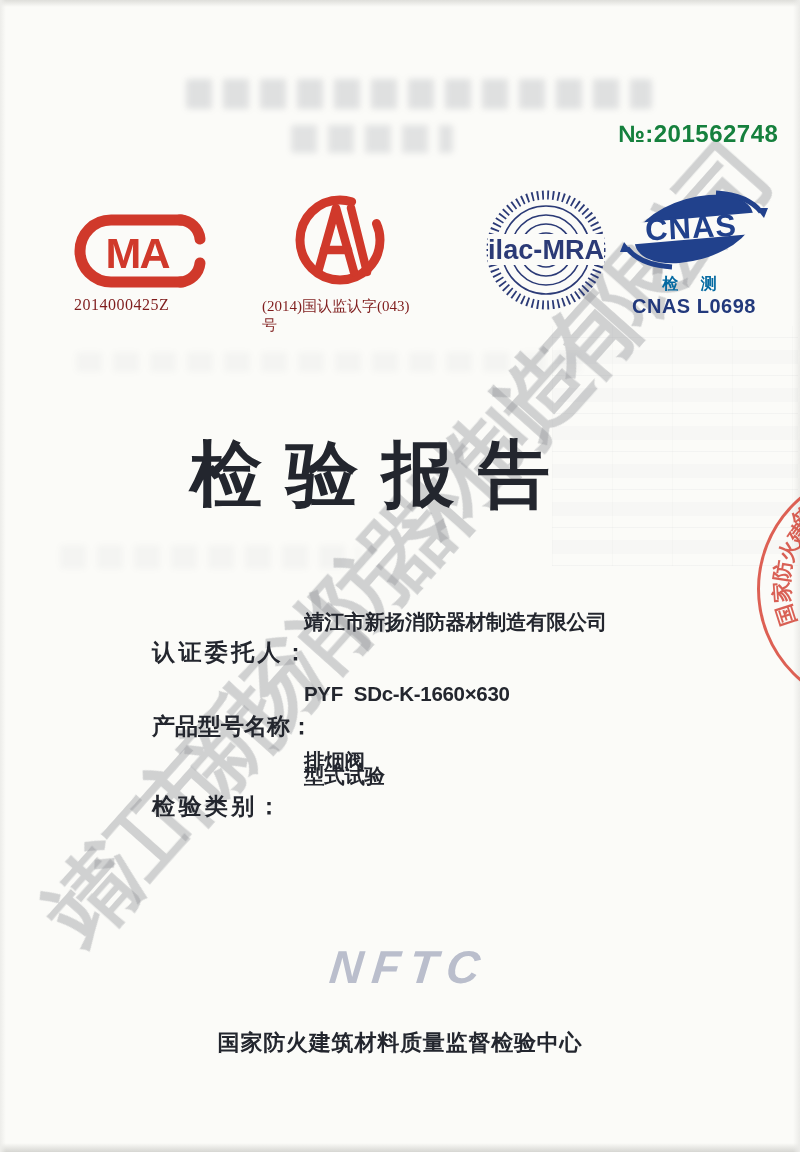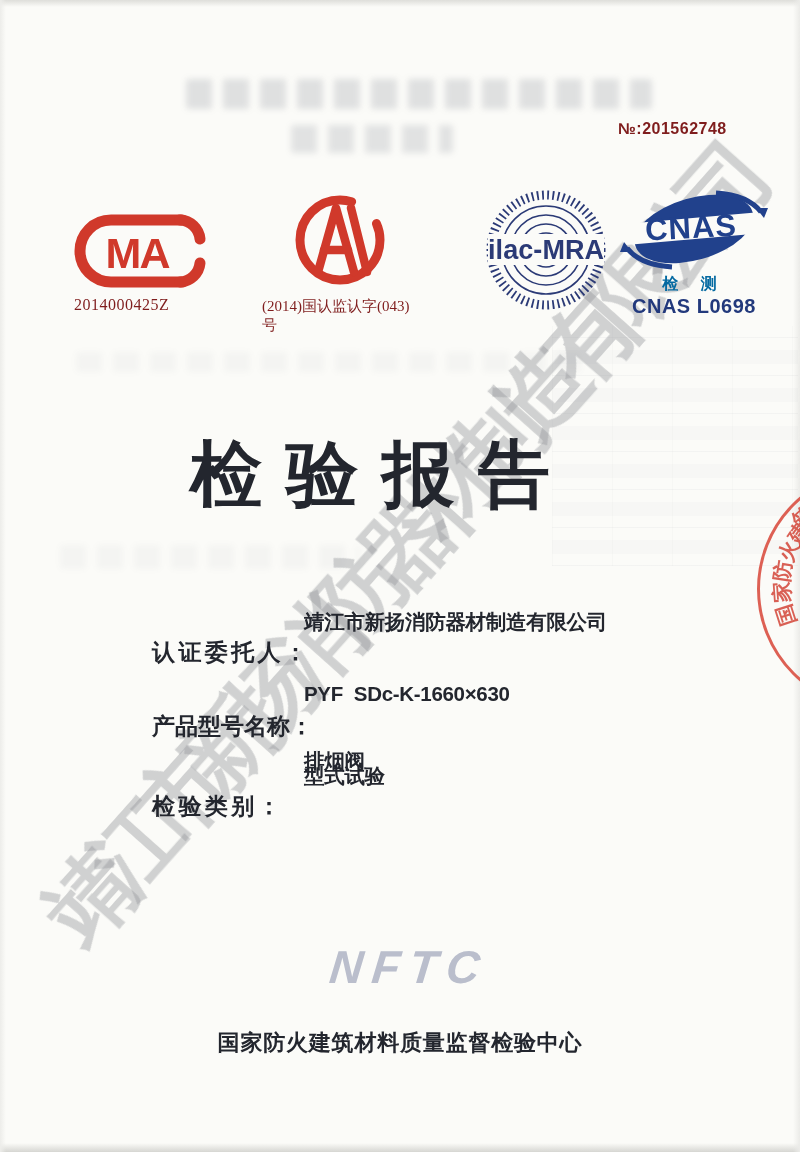--- a/index.html
+++ b/index.html
@@ -19,21 +19,21 @@
   .ghost.r1{left:186px;top:79px;width:466px;height:30px;opacity:.55;}
   .ghost.r2{left:291px;top:125px;width:162px;height:28px;opacity:.5;}
   .ghost.m1{left:76px;top:352px;width:505px;height:20px;opacity:.14;}
   .ghost.m2{left:60px;top:545px;width:300px;height:24px;opacity:.14;}
   .ghost-table{position:absolute;left:552px;top:326px;width:246px;height:240px;opacity:.55;filter:blur(.5px);
     background:
       repeating-linear-gradient(0deg,rgba(118,124,136,.10) 0 1px,rgba(118,124,136,0) 1px 38px),
       repeating-linear-gradient(90deg,rgba(118,124,136,.07) 0 1px,rgba(118,124,136,0) 1px 60px),
       repeating-linear-gradient(0deg,rgba(118,124,136,0) 0 12px,rgba(118,124,136,.05) 12px 26px,rgba(118,124,136,0) 26px 38px);}
   
-  .report-no{position:absolute;left:618px;top:120px;font-size:16px;font-weight:600;color:#7f1d1d;letter-spacing:.5px;white-space:nowrap;}
+  .report-no{position:absolute;left:618px;top:120px;font-size:24px;font-weight:600;color:#15803d;letter-spacing:.5px;white-space:nowrap;}
   
   .logo-cma{position:absolute;left:74px;top:212px;width:132px;}
   .logo-al{position:absolute;left:262px;top:192px;width:156px;text-align:left;}
   .logo-ilac{position:absolute;left:480px;top:188px;width:132px;}
   .logo-cnas{position:absolute;left:618px;top:188px;width:152px;text-align:center;}
   .cap-red{font-family:"Liberation Serif",serif;color:#7f1d1d;}
   .logo-cma .cap-red{margin-top:6px;font-size:16px;letter-spacing:.5px;}
   .logo-al .cap-red{margin-top:7px;font-size:15px;}
   .cnas-cap1{margin-top:2px;font-size:16px;font-weight:800;color:#0369a1;letter-spacing:9px;}
   .cnas-cap2{font-size:20px;font-weight:800;color:#22397c;letter-spacing:.5px;}

